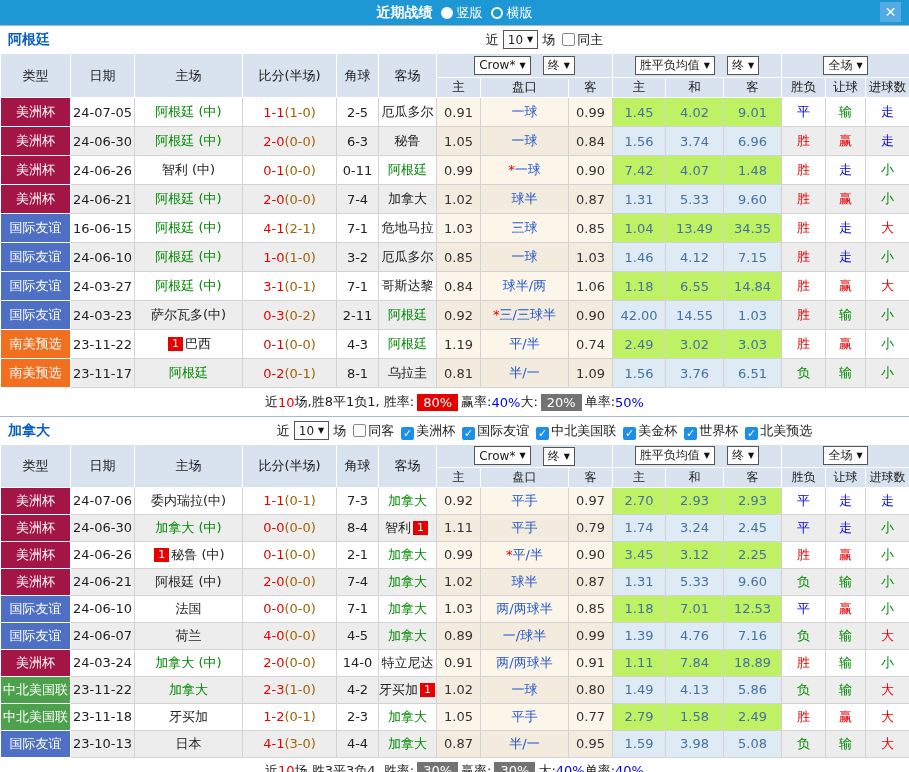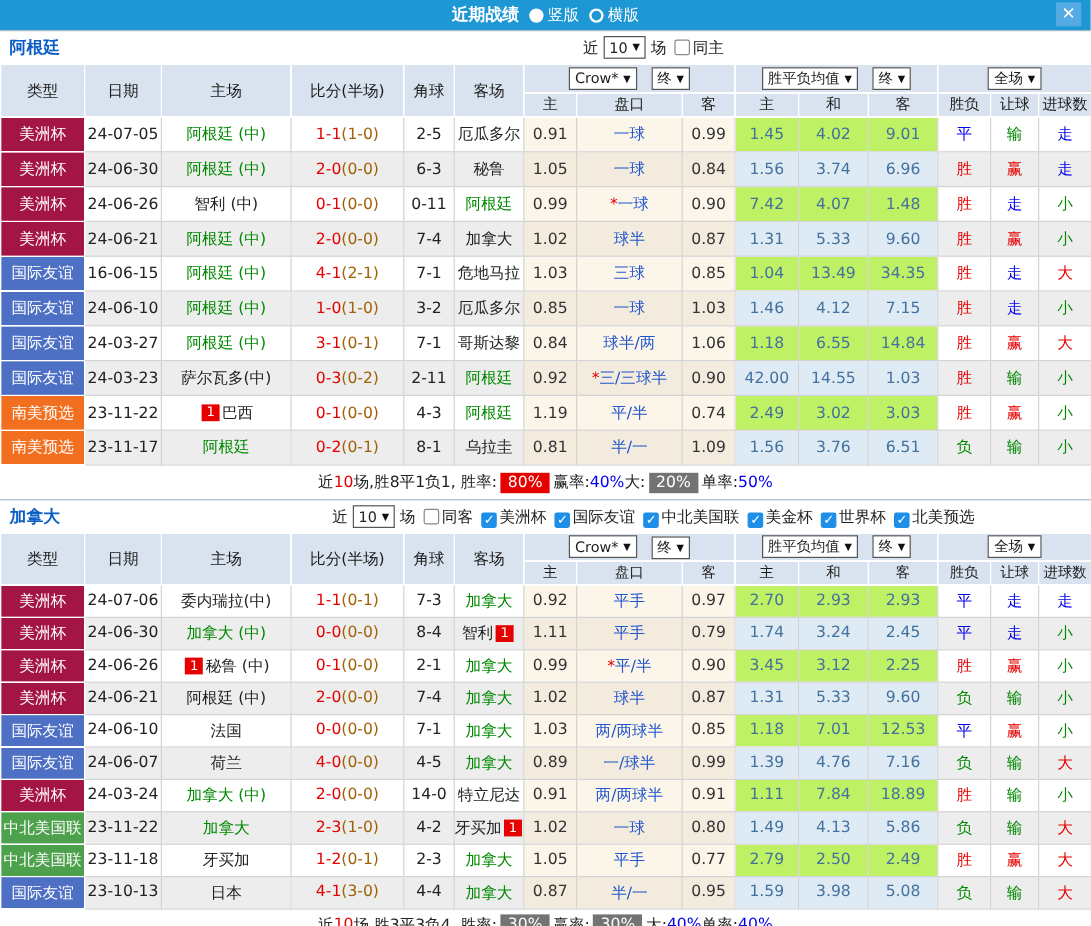--- a/index.html
+++ b/index.html
@@ -564,21 +564,21 @@
         <td class="type" style="background: rgb(77, 161, 77);">中北美国联</td>
         <td>23-11-18</td>
         <td><span>牙买加</span></td>
         <td><span class="c-red">1-2</span><span class="half">(0-1)</span></td>
         <td>2-3</td>
         <td><span class="c-green">加拿大</span></td>
         <td class="asia odds">1.05</td>
         <td class="asia"><span class="line">平手</span></td>
         <td class="asia odds">0.77</td>
         <td class="eu">2.79</td>
-        <td class="eu">2.50</td>
+        <td class="eu">1.58</td>
         <td class="eu">2.49</td>
         <td class="c-red">胜</td>
         <td class="c-red">赢</td>
         <td class="c-red">大</td>
       </tr>
       <tr class="even">
         <td class="type" style="background: rgb(77, 111, 196);">国际友谊</td>
         <td>23-10-13</td>
         <td><span>日本</span></td>
         <td><span class="c-red">4-1</span><span class="half">(3-0)</span></td>

